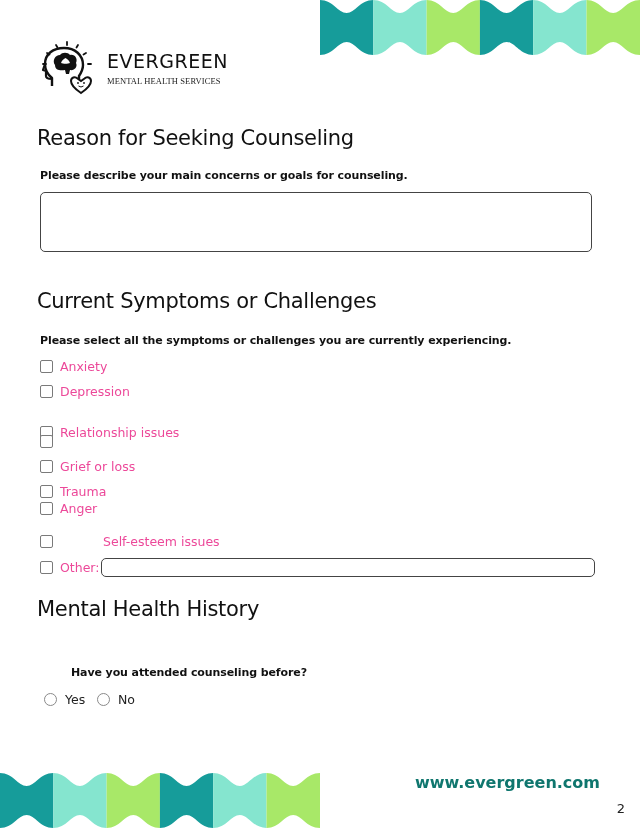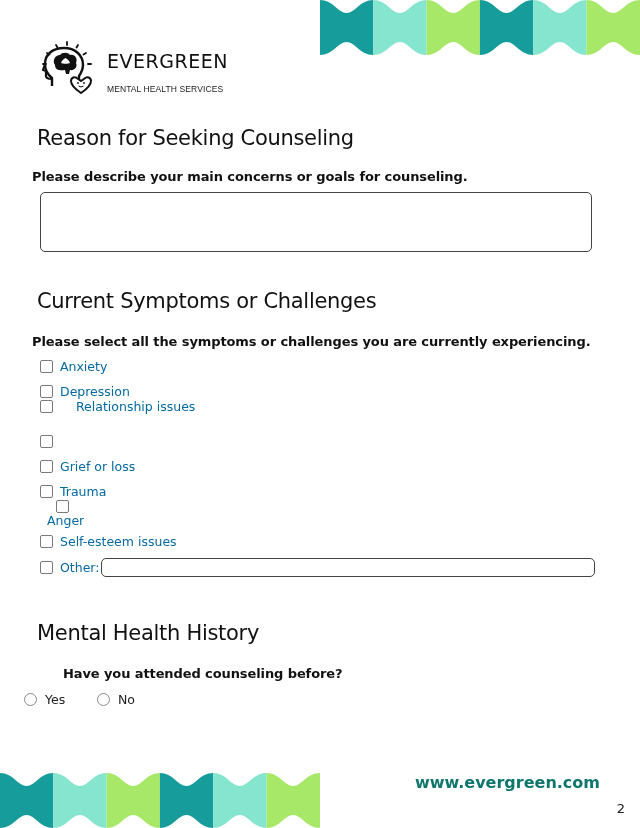--- a/index.html
+++ b/index.html
@@ -13,50 +13,50 @@
   .wave-strip svg { display: block; }
 
   .logo { left: 40px; top: 40px; width: 200px; height: 58px; }
   .logo-icon { position: absolute; left: 0; top: 0; width: 56px; height: 56px; }
   .brand-name {
     position: absolute; left: 67px; top: 10px;
     font-family: "DejaVu Sans", sans-serif; font-weight: normal;
     font-size: 19px; letter-spacing: 0.5px; color: #111;
   }
   .brand-sub {
-    position: absolute; left: 67px; top: 44px;
-    font-family: Liberation Sans, sans-serif; font-size: 8.5px;
+    position: absolute; left: 67px; top: 36px;
+    font-family: Liberation Serif, serif; font-size: 8.5px;
     letter-spacing: 0.1px; color: #222;
   }
 
   .h2 {
     position: absolute; left: 37px;
     font-family: "DejaVu Sans", sans-serif; font-weight: normal;
     font-size: 21px; color: #111; letter-spacing: -0.3px; white-space: nowrap;
   }
   .prompt {
-    position: absolute; left: 32px;
+    position: absolute; left: 40px;
     font-family: "DejaVu Sans", sans-serif; font-weight: bold;
-    font-size: 13px; color: #111; white-space: nowrap; letter-spacing: -0.1px;
+    font-size: 11px; color: #111; white-space: nowrap; letter-spacing: -0.1px;
   }
   .textarea {
     position: absolute; left: 40px; top: 192px; width: 552px; height: 60px;
     border: 1.2px solid #444; border-radius: 5px; background: #fff;
     resize: none; box-sizing: border-box; padding: 0; margin: 0; outline: none;
   }
   .cb-row {
     position: absolute; left: 40px; height: 16px; display: flex; align-items: center;
   }
   .checkbox {
     width: 11px; height: 11px; border: 1px solid #7a7a7a; border-radius: 2px;
     background: #fff; flex: 0 0 auto; box-sizing: content-box;
   }
   .cb-label {
     margin-left: 7px; font-family: "DejaVu Sans", sans-serif;
-    font-size: 12.5px; color: #0369a1; white-space: nowrap;
+    font-size: 12.5px; color: #ec4899; white-space: nowrap;
   }
   .other-input {
     position: absolute; left: 101px; top: 558px; width: 494px; height: 19px;
     border: 1.2px solid #444; border-radius: 5px; background: #fff;
     box-sizing: border-box; padding: 0; margin: 0; outline: none;
   }
   .radio-row { position: absolute; top: 691px; height: 16px; display: flex; align-items: center; }
   .radio {
     width: 11px; height: 11px; border: 1px solid #8a8a8a; border-radius: 50%;
     background: #fff; box-sizing: content-box;
@@ -124,53 +124,53 @@
 <div class="prompt" style="top:334px;">Please select all the symptoms or challenges you are currently experiencing.</div>
 
 <div class="cb-row" style="top:358px;">
   <span class="checkbox"></span>
   <span class="cb-label">Anxiety</span>
 </div>
 <div class="cb-row" style="top:383px;">
   <span class="checkbox"></span>
   <span class="cb-label">Depression</span>
 </div>
-<div class="cb-row" style="top:398px;gap:16px;">
+<div class="cb-row" style="top:424px;">
   <span class="checkbox"></span>
   <span class="cb-label">Relationship issues</span>
 </div>
 <div class="cb-row" style="top:433px;">
   <span class="checkbox"></span>
 </div>
 <div class="cb-row" style="top:458px;">
   <span class="checkbox"></span>
   <span class="cb-label">Grief or loss</span>
 </div>
 <div class="cb-row" style="top:483px;">
   <span class="checkbox"></span>
   <span class="cb-label">Trauma</span>
 </div>
-<div class="cb-row" style="top:500px;flex-direction:column;">
+<div class="cb-row" style="top:500px;">
   <span class="checkbox"></span>
   <span class="cb-label">Anger</span>
 </div>
-<div class="cb-row" style="top:533px;">
+<div class="cb-row" style="top:533px;gap:43px;">
   <span class="checkbox"></span>
   <span class="cb-label">Self-esteem issues</span>
 </div>
 <div class="cb-row" style="top:559px;">
   <span class="checkbox"></span>
   <span class="cb-label">Other:</span>
 </div>
 <input class="other-input" type="text" value="" style="">
 
-<div class="h2" style="top:621px;">Mental Health History</div>
+<div class="h2" style="top:597px;">Mental Health History</div>
 <div class="prompt" style="top:666px;margin-left:31px;">Have you attended counseling before?</div>
 
-<div class="radio-row" style="left:24px;text-align:center;">
+<div class="radio-row" style="left:44px;text-align:center;">
   <span class="radio"></span>
   <span class="radio-label">Yes</span>
 </div>
 <div class="radio-row" style="left:97px;">
   <span class="radio"></span>
   <span class="radio-label">No</span>
 </div>
 
 <div class="wave-strip" style="left:0; top:773px; width:320px; height:55px;">
   <svg width="320" height="55" viewBox="0 0 320 55">

